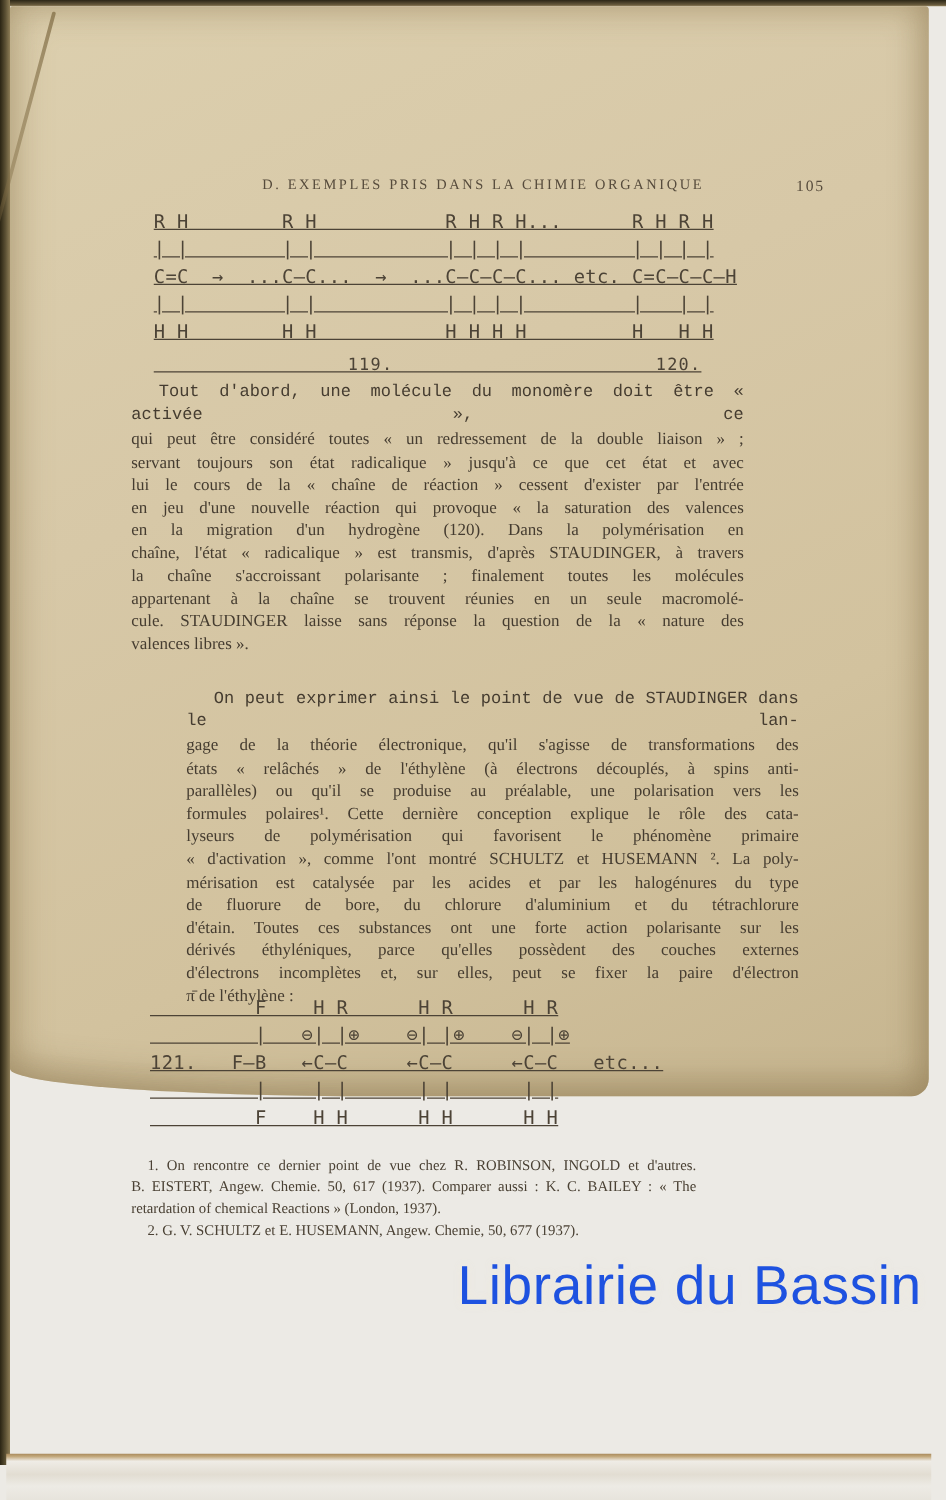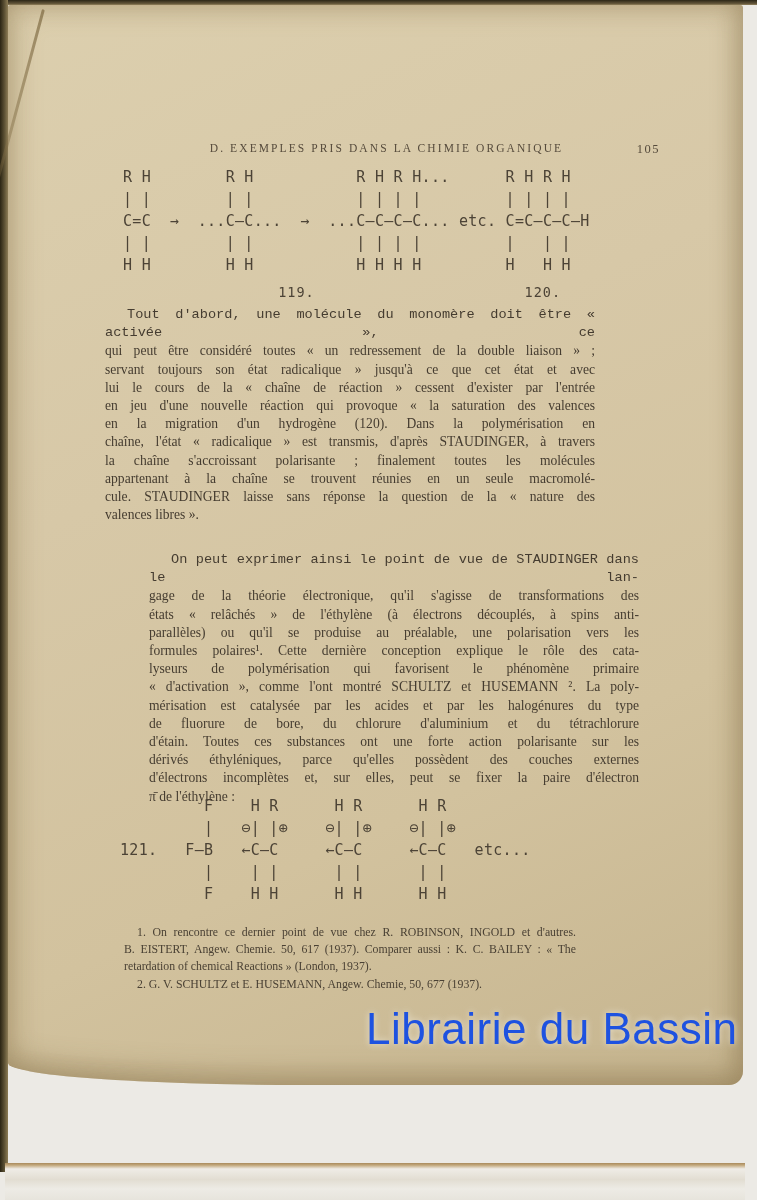--- a/index.html
+++ b/index.html
@@ -6,21 +6,21 @@
   .scene{
     position:relative;width:757px;height:1200px;overflow:hidden;
     background:#eceae5;
     font-family:"Liberation Serif",serif;color:#473e31;
   }
   .edge-top{position:absolute;left:0;top:0;width:757px;height:5px;
     background:linear-gradient(180deg,#2b2616 0%,#6a5c3e 80%,#9a8a63 100%);}
   .edge-left{position:absolute;left:0;top:0;width:8px;height:1172px;
     background:linear-gradient(90deg,#2a2413 0%,#5c5134 55%,#8c7c55 100%);}
   .page{
-    position:absolute;left:8px;top:5px;width:735px;height:1080px;
+    position:absolute;left:8px;top:5px;width:735px;height:872px;
     background:linear-gradient(155deg,#dccfae 0%,#d7c8a7 38%,#d2c29e 70%,#c6b58f 100%);
     border-radius:2px 3px 14px 40%/2px 3px 14px 22px;
     box-shadow:inset -12px 0 22px rgba(120,96,56,.22),
                inset 0 -14px 24px rgba(120,96,56,.28),
                inset 10px 6px 26px rgba(146,122,78,.22);
   }
   .crease{position:absolute;left:34px;top:4px;width:3px;height:330px;
     background:linear-gradient(180deg,rgba(130,110,70,.75),rgba(160,140,100,0));
     transform:rotate(15deg);transform-origin:top left;border-radius:2px;}
   .stack{position:absolute;left:5px;top:1163px;width:740px;height:37px;
@@ -29,32 +29,32 @@
   .header{position:absolute;left:97px;top:137px;width:563px;height:16px;}
   .header .title{display:block;text-align:center;font-size:11.5px;
     letter-spacing:2.1px;color:#564b3c;white-space:nowrap;}
   .folio{position:absolute;right:8px;top:0;font-size:12.5px;letter-spacing:1.5px;color:#564b3c;}
 
   .fig{position:absolute;font-family:"DejaVu Sans Mono","DejaVu Sans",monospace;
     font-size:15px;line-height:22px;letter-spacing:0.3px;color:#4c4336;white-space:pre;}
   #fig-row1{left:115px;top:161px;}
   #fig-row1 .line:nth-child(6){margin-top:5px;letter-spacing:1px;font-size:13.5px;}
   #fig-121{left:112px;top:790px;}
-  .fig .line{height:22px;}
+  .fig .line{height:22px;text-decoration:underline;}
 
   .para{position:absolute;left:97px;width:490px;font-size:13.6px;
     line-height:18.2px;color:#453c30;}
   .para .line{text-align:justify;text-align-last:justify;}
   .para .line:first-child{text-indent:22px;font-family:Liberation Mono, monospace;}
   .para .line:last-child{text-align-last:left;}
   #para-1{top:301px;}
   #para-2{top:546px;margin-left:44px;}
 
   .footnotes{position:absolute;left:97px;top:919px;width:452px;
-    font-size:11.8px;line-height:17.2px;color:#4a4134;margin-left:19px;}
+    font-size:11.8px;line-height:17.2px;color:#4a4134;}
   .footnotes .line{text-align:justify;text-align-last:justify;}
   .footnotes .line:nth-child(1),.footnotes .line:nth-child(4){text-indent:13px;}
   .footnotes .line:nth-child(3),.footnotes .line:nth-child(4){text-align-last:left;}
 
   .watermark{position:absolute;left:358px;top:999px;
     font-family:"Liberation Sans",sans-serif;font-size:44px;font-weight:400;
     color:#1e52e0;white-space:nowrap;letter-spacing:0.5px;
     text-shadow:0 0 7px rgba(240,234,218,.85);}
 </style>
 </head>

